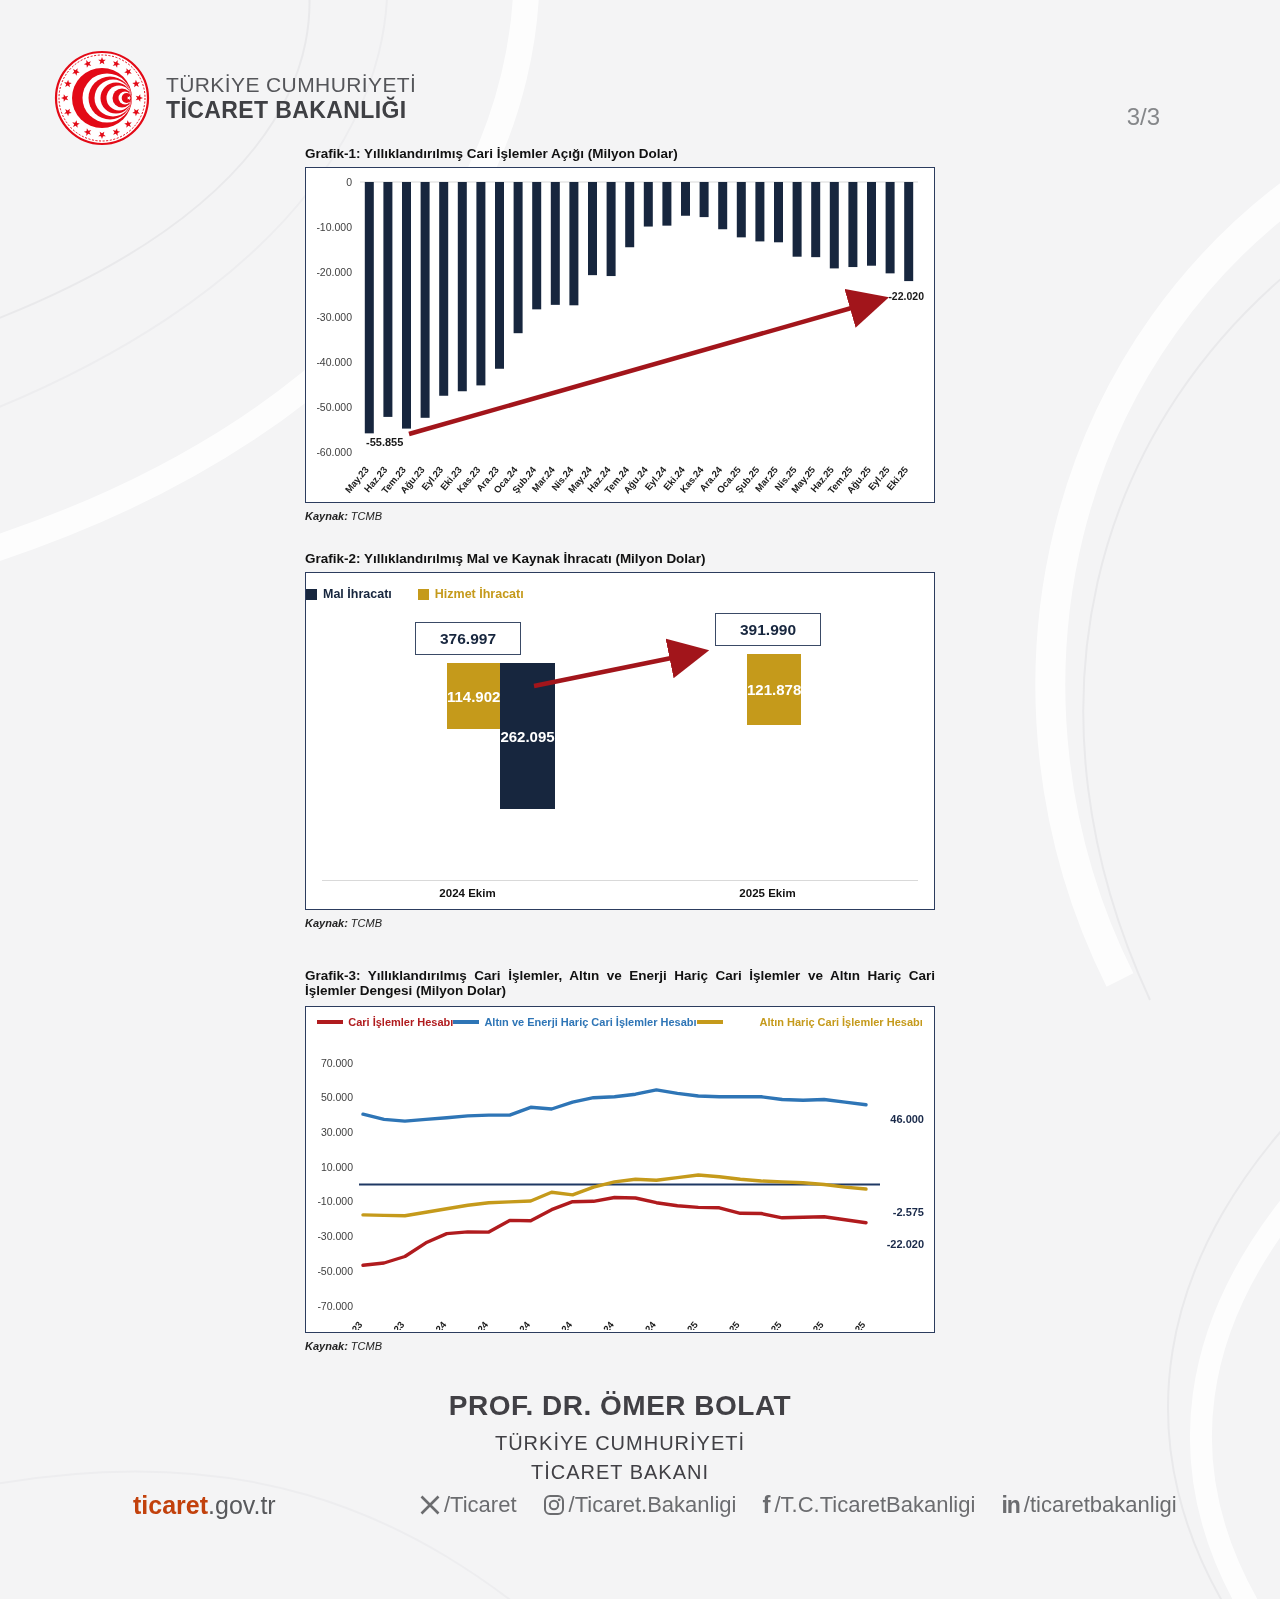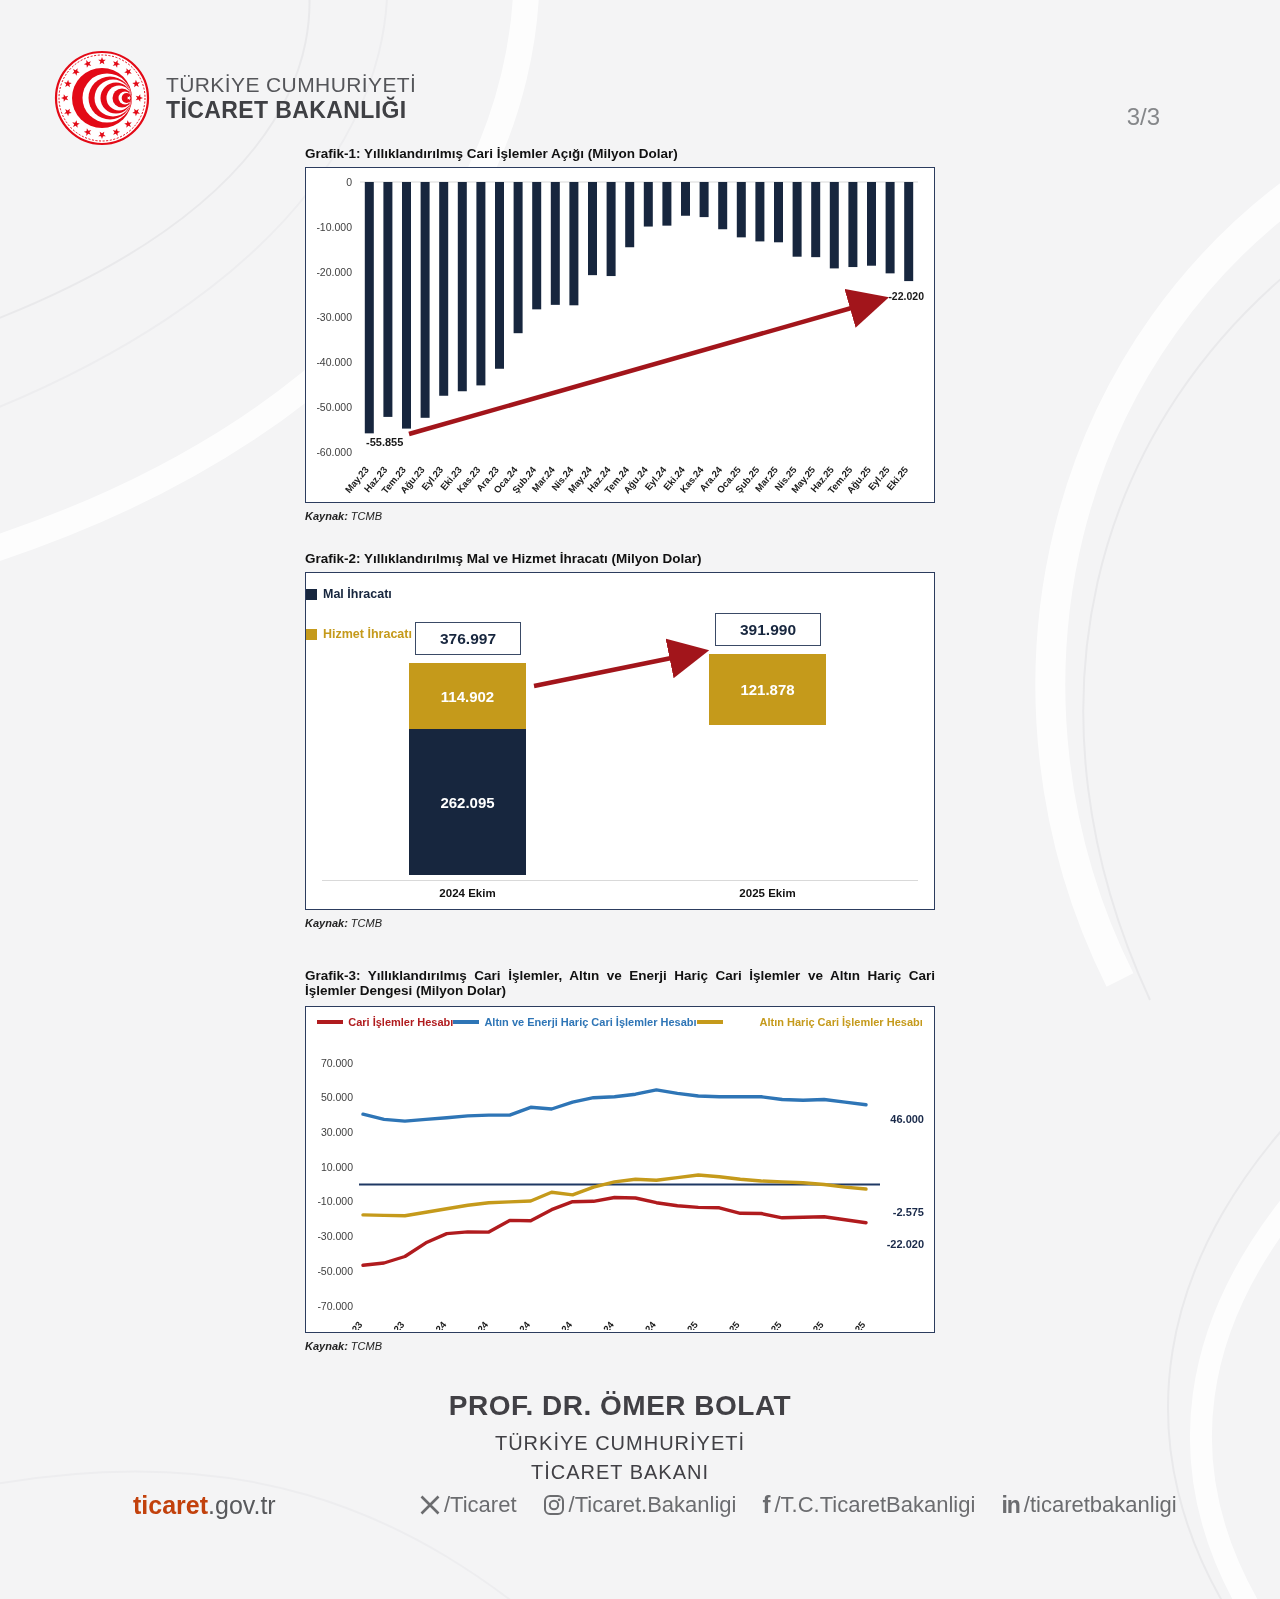--- a/index.html
+++ b/index.html
@@ -28,25 +28,25 @@
   .kaynak b{font-weight:bold;}
 
   .sec1{top:146px;}
   .sec2{top:551px;}
   .sec3{top:968px;}
   .box1{height:334px;}
   .box2{height:336px;}
   .box3{height:325px;}
 
   
-  .g2-legend{position:absolute;top:14px;left:0;right:0;display:flex;justify-content:flex-start;gap:26px;font-size:12.5px;font-weight:bold;flex-direction:column;}
+  .g2-legend{position:absolute;top:14px;left:0;right:0;display:flex;justify-content:flex-start;gap:26px;font-size:12.5px;font-weight:bold;}
   .g2-legend .li{display:flex;align-items:center;gap:6px;}
   .g2-legend .sw{width:11px;height:11px;display:inline-block;}
   .g2-baseline{position:absolute;left:16px;right:16px;top:307px;height:1px;background:#d9d9d9;}
-  .g2-bar{position:absolute;width:117px;bottom:29px;display:flex;flex-direction:column;}
+  .g2-bar{position:absolute;width:117px;bottom:29px;display:flex;flex-direction:row;margin-left:38px;}
   .g2-seg{display:flex;align-items:center;justify-content:center;color:#fff;font-weight:bold;font-size:15px;}
   .g2-total{position:absolute;width:104px;height:31px;background:#fff;border:1.5px solid #3a4a66;
     display:flex;align-items:center;justify-content:center;font-size:15.5px;font-weight:bold;color:#17263e;}
   .g2-xlab{position:absolute;top:314px;width:117px;text-align:center;font-size:11.5px;font-weight:bold;color:#111;}
   .g2-arrow{position:absolute;inset:0;}
 
   
   .g3-legend{position:absolute;top:9px;left:0;right:0;display:flex;justify-content:center;font-size:11px;font-weight:bold;}
   .g3-legend .li{display:flex;align-items:center;gap:5px;}
   .g3-legend .ln{width:26px;height:3.5px;display:inline-block;}
@@ -201,21 +201,21 @@
               <path d="M0,0 L9,4.5 L0,9 Z" fill="#a2151b"></path>
             </marker>
           </defs>
           <line x1="103" y1="266" x2="570" y2="133" stroke="#a2151b" stroke-width="4.5" marker-end="url(#ah1)"></line>
         </svg>
     </div>
     <div class="kaynak"><b>Kaynak:</b> <span>TCMB</span></div>
   </div>
 
   <div class="col sec2">
-    <div class="chart-title">Grafik-2: Yıllıklandırılmış Mal ve Hizmet İhracatı (Milyon Dolar)</div>
+    <div class="chart-title">Grafik-2: Yıllıklandırılmış Mal ve Kaynak İhracatı (Milyon Dolar)</div>
     <div class="chart-box box2">
       <div class="g2-legend">
         <div class="li">
           <span class="sw" id="g2-sw0" style="background: rgb(23, 38, 62);"></span>
           <span id="g2-lt0" style="color: rgb(23, 38, 62);">Mal İhracatı</span>
         </div>
         <div class="li">
           <span class="sw" id="g2-sw1" style="background: rgb(197, 154, 27);"></span>
           <span id="g2-lt1" style="color: rgb(197, 154, 27);">Hizmet İhracatı</span>
         </div>

